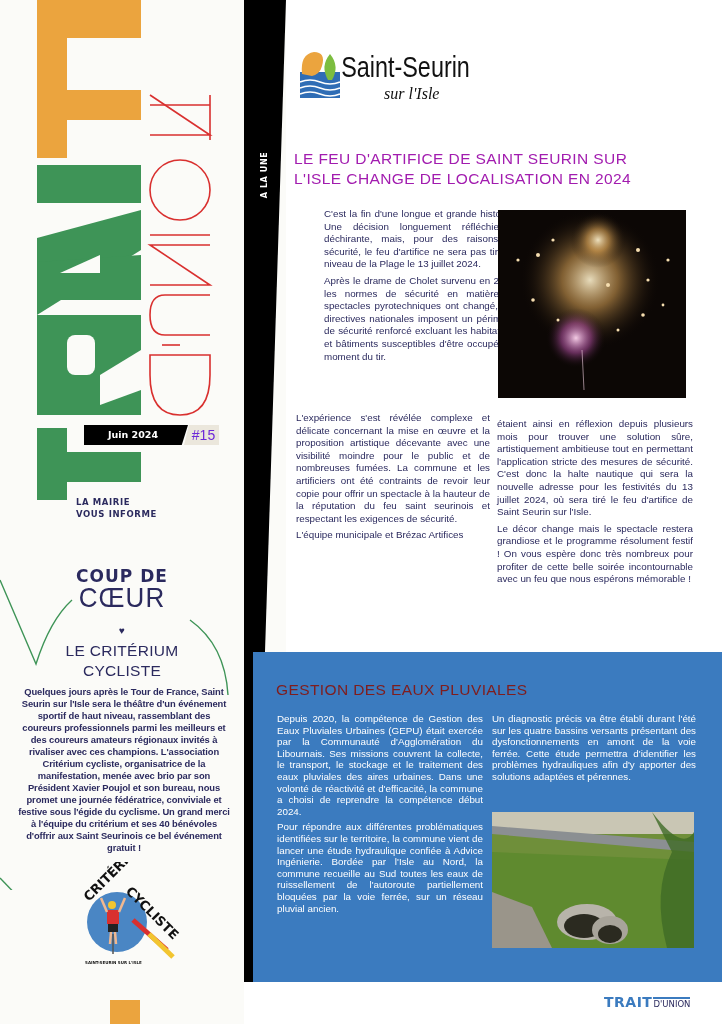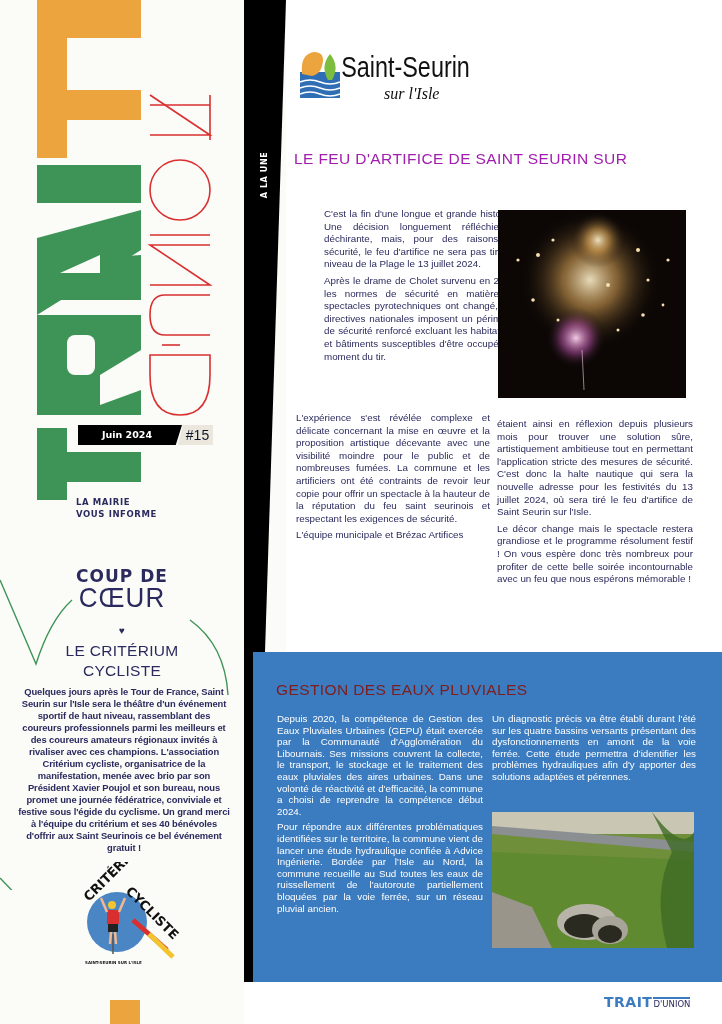--- a/index.html
+++ b/index.html
@@ -4,23 +4,23 @@
 <style>
   * { box-sizing: border-box; margin: 0; padding: 0; }
   html, body { width: 722px; height: 1024px; overflow: hidden; }
   body { background: #fbfbf8; font-family: "Liberation Sans", sans-serif; position: relative; color: #2b2a5e; }
 
   
   .sidebar { position: absolute; left: 0; top: 0; width: 244px; height: 1024px; background: #fbfbf8; overflow: hidden; }
   .masthead { position: absolute; left: 0; top: 0; width: 244px; height: 500px; }
   .masthead svg { position: absolute; left: 0; top: 0; }
 
-  .issue-bar { position: absolute; left: 78px; top: 425px; height: 14px; width: 135px; }
+  .issue-bar { position: absolute; left: 84px; top: 425px; height: 14px; width: 135px; }
   .issue-date { position: absolute; left: 0; top: 0; height: 20px; width: 104px; background: #000; color: #fff; font-family: "DejaVu Sans", sans-serif; font-weight: bold; font-size: 9.5px; line-height: 20px; text-align: center; clip-path: polygon(0 0, 100% 0, 94% 100%, 0 100%); padding-right: 6px; }
-  .issue-num { position: absolute; left: 100px; top: 0; height: 20px; width: 35px; background: #ebe7dc; color: #0f172a; font-size: 14px; line-height: 20px; text-align: center; padding-left: 4px; clip-path: polygon(14% 0, 100% 0, 100% 100%, 0 100%); }
+  .issue-num { position: absolute; left: 100px; top: 0; height: 20px; width: 35px; background: #ebe7dc; color: #6d28d9; font-size: 14px; line-height: 20px; text-align: center; padding-left: 4px; clip-path: polygon(14% 0, 100% 0, 100% 100%, 0 100%); }
 
   .tagline { position: absolute; left: 76px; top: 496px; font-family: "DejaVu Sans", sans-serif; font-weight: bold; font-size: 8.5px; line-height: 12px; color: #2b2a5e; letter-spacing: 0.6px; }
 
   .coup-arc { position: absolute; left: 0; top: 560px; }
   .coup-title1 { position: absolute; left: 0; width: 244px; top: 566px; text-align: center; font-family: "DejaVu Sans", sans-serif; font-weight: bold; font-size: 17px; letter-spacing: 1px; color: #2b2a5e; }
   .coup-title2 { position: absolute; left: 0; width: 244px; top: 583px; text-align: center; font-size: 26px; color: #2b2a5e; letter-spacing: 1px; font-weight: 300; transform: scaleY(1.05); }
   .heart-icon { position: absolute; left: 0; width: 244px; top: 625px; text-align: center; font-size: 10px; color: #2b2a5e; }
   .coup-sub { position: absolute; left: 0; width: 244px; top: 641px; text-align: center; font-size: 15.5px; line-height: 20px; color: #2b2a5e; letter-spacing: 0.3px; }
   .coup-body { position: absolute; left: 18px; width: 212px; top: 686px; text-align: center; font-weight: bold; font-size: 9.4px; line-height: 12px; color: #2b2a5e; letter-spacing: -0.1px; }
 
@@ -158,20 +158,21 @@
     <path d="M 2,38 Q 12,34 22,38 T 42,38 M 2,44 Q 12,40 22,44 T 42,44 M 2,50 Q 12,46 22,50 T 42,50" fill="none" stroke="#fff" stroke-width="1.5"></path>
     <path d="M 4,30 Q 2,10 16,8 Q 28,8 24,22 Q 22,30 14,32 Z" fill="#eba43e"></path>
     <path d="M 30,36 Q 22,22 32,10 Q 42,22 34,36 Z" fill="#7cbd3f"></path>
   </g>
   <text x="48" y="30" font-family="Liberation Sans Narrow, Liberation Sans, sans-serif" font-size="26" fill="#111" transform="scale(0.9,1.1)">Saint-Seurin</text>
   <text x="86" y="55" font-family="Liberation Serif, serif" font-style="italic" font-size="16" fill="#111">sur l'Isle</text>
 </svg>
 
 <div class="article-title">
   <div>LE FEU D'ARTIFICE DE SAINT SEURIN SUR</div>
+  <div>L'ISLE CHANGE DE LOCALISATION EN 2024</div>
 </div>
 
 <div class="col col-a">
   <p>C'est la fin d'une longue et grande histoire ! Une décision longuement réfléchie et déchirante, mais, pour des raisons de sécurité, le feu d'artifice ne sera pas tiré au niveau de la Plage le 13 juillet 2024.</p>
   <p>Après le drame de Cholet survenu en 2022, les normes de sécurité en matière de spectacles pyrotechniques ont changé, des directives nationales imposent un périmètre de sécurité renforcé excluant les habitations et bâtiments susceptibles d'être occupés au moment du tir.</p>
 </div>
 
 <svg class="fireworks" viewBox="0 0 188 188">
   <rect width="188" height="188" fill="#0c0705"></rect>
   <defs>

